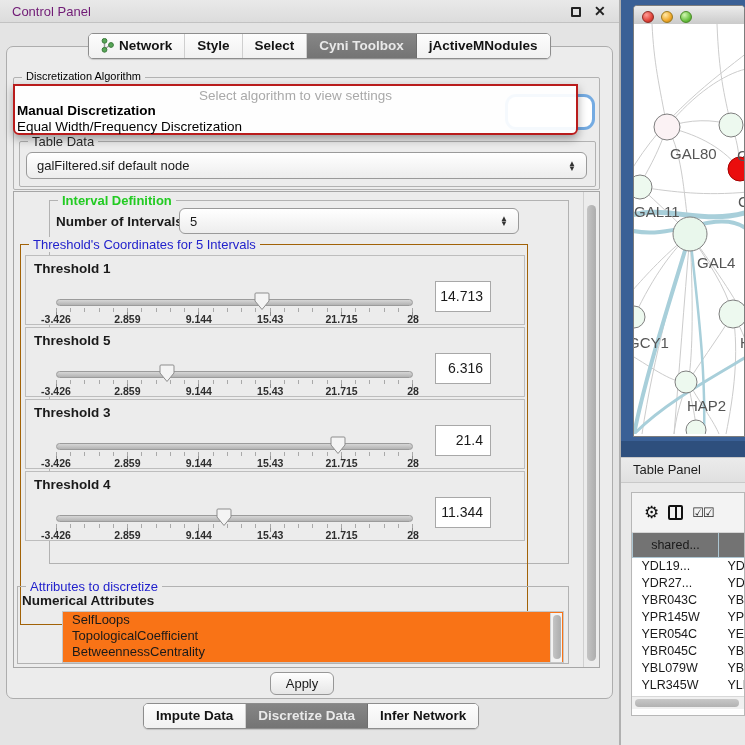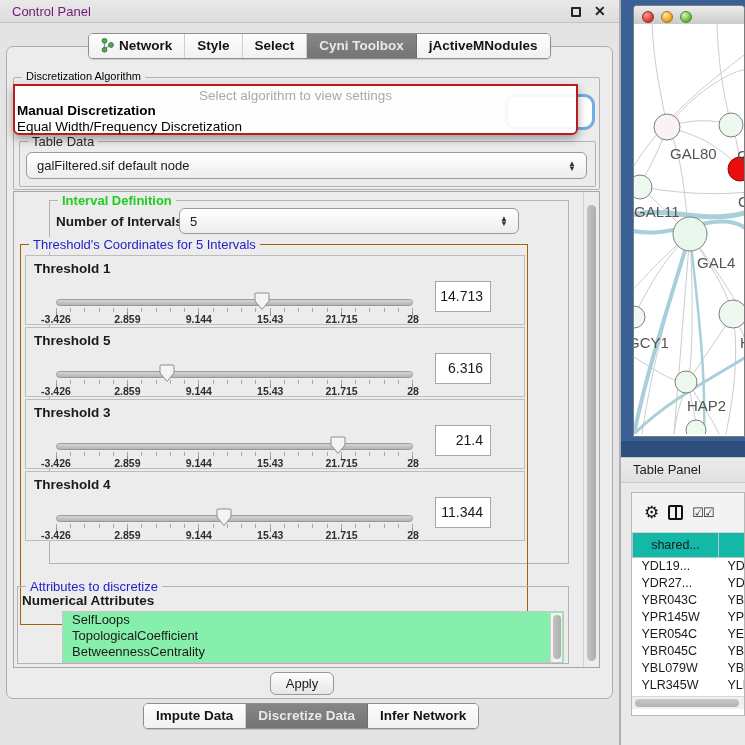--- a/index.html
+++ b/index.html
@@ -64,21 +64,21 @@
   .ticks-major { position:absolute; left:0; top:52px; width:358px; height:8px; background:repeating-linear-gradient(to right,#8f8f8f 0 1px,transparent 1px 71.2px); }
   .ticks-minor { position:absolute; left:0; top:52px; width:358px; height:4px; background:repeating-linear-gradient(to right,#a9a9a9 0 1px,transparent 1px 14.24px); }
   .tick-labels { position:absolute; left:0; top:57px; width:357px; height:12px; }
   .tick-labels span { position:absolute; transform:translateX(-50%); font-size:10.5px; font-weight:bold; color:#2d2d2d; white-space:nowrap; }
   .handle { position:absolute; top:36px; width:16px; height:19px; }
   .t-value { position:absolute; right:33px; top:25px; width:56px; height:31px; background:#fff; border:1px solid #a8a8a8; font-size:14px; text-align:right; padding:6px 7px 0 0;margin-left:22px; }
 
   #attr-group { left:3px; top:394px; width:552px; height:78px; border:1px solid #b2b2b2; position:absolute; }
   #attr-title { color:#2222cc; background:#ececec; }
   #attr-sub { position:absolute; left:4px; top:6px; font-weight:bold; font-size:13.5px; }
-  #attr-list { position:absolute; left:44px; top:24px; width:502px; height:52px; background:#86efac; border:1px solid #c6c6c6; overflow:hidden; }
+  #attr-list { position:absolute; left:44px; top:24px; width:502px; height:52px; background:#f97316; border:1px solid #c6c6c6; overflow:hidden; }
   #attr-list .item { padding-left:9px; font-size:13px; line-height:16px; }
   #attr-scroll { right:1px; top:1px; width:12px; height:50px; background:#f2f2f2; }
   #attr-scroll .vthumb { left:2px; top:2px; width:8px; height:44px; }
 
   #apply-btn { left:270px; top:672px; width:64px; height:23px; background:linear-gradient(#fefefe,#e6e6e6); border:1px solid #979797; border-radius:6px; text-align:center; padding-top:3px; font-size:13px; z-index:10; }
 
   
   #divider { left:619px; top:0; width:2px; height:745px; background:#b0b0b0; }
   #desktop { left:621px; top:0; width:124px; height:457px; background:#3a6096; }
   #desktop-bottom { left:621px; top:441px; width:124px; height:16px; background:#2e4f7d; }
@@ -94,21 +94,21 @@
   #tablepanel-bar { left:621px; top:457px; width:124px; height:26px; background:linear-gradient(#ebebeb,#e0e0e0); border-top:1px solid #c9c9c9; border-bottom:1px solid #c9c9c9; }
   #tablepanel-title { left:633px; top:462px; font-size:13px; color:#1d1d1d; }
   #tablepanel-body { left:621px; top:483px; width:124px; height:262px; background:#e9e9e9; }
   #table-frame { left:631px; top:492px; width:114px; height:224px; background:#fdfdfd; border:1px solid #b7b7b7; overflow:hidden; }
   #table-toolbar { position:absolute; left:0; top:0; width:114px; height:40px; background:#f3f3f3; border-bottom:1px solid #d5d5d5; display:flex; align-items:center; gap:9px; padding-left:12px; }
   #gear-ic { font-size:17px; color:#111; }
   #split-ic { width:15px; height:15px; border:2px solid #111; border-radius:2px; position:relative; }
   #split-ic::after { content:""; position:absolute; left:5px; top:0; width:2px; height:11px; background:#111; }
   .cb-ic { font-size:13px; color:#222; letter-spacing:-1px; }
   #net-table { position:absolute; left:0; top:40px; width:200px; border-collapse:collapse; font-size:12.5px; }
-  #net-table th { background:#14b8a6; border:1px solid #adc6d2; border-top:none; font-weight:normal; height:24px; text-align:center; }
+  #net-table th { background:#737373; border:1px solid #adc6d2; border-top:none; font-weight:normal; height:24px; text-align:center; }
   #net-table td { background:#fff; height:17px; padding:0 4px 0 9px; white-space:nowrap; }
   #net-table th:first-child, #net-table td:first-child { width:86px; min-width:86px; max-width:86px; }
   #hscroll { position:absolute; left:0px; top:203px; width:113px; height:13px; background:#f0f0f0; border-top:1px solid #d8d8d8; }
   #hscroll .hthumb { position:absolute; left:3px; top:2px; width:104px; height:8px; border-radius:4px; background:linear-gradient(#c8c8c8,#b2b2b2); }
 
   svg text { font-family:"Liberation Sans", sans-serif; }
 </style>
 </head>
 <body>
 

